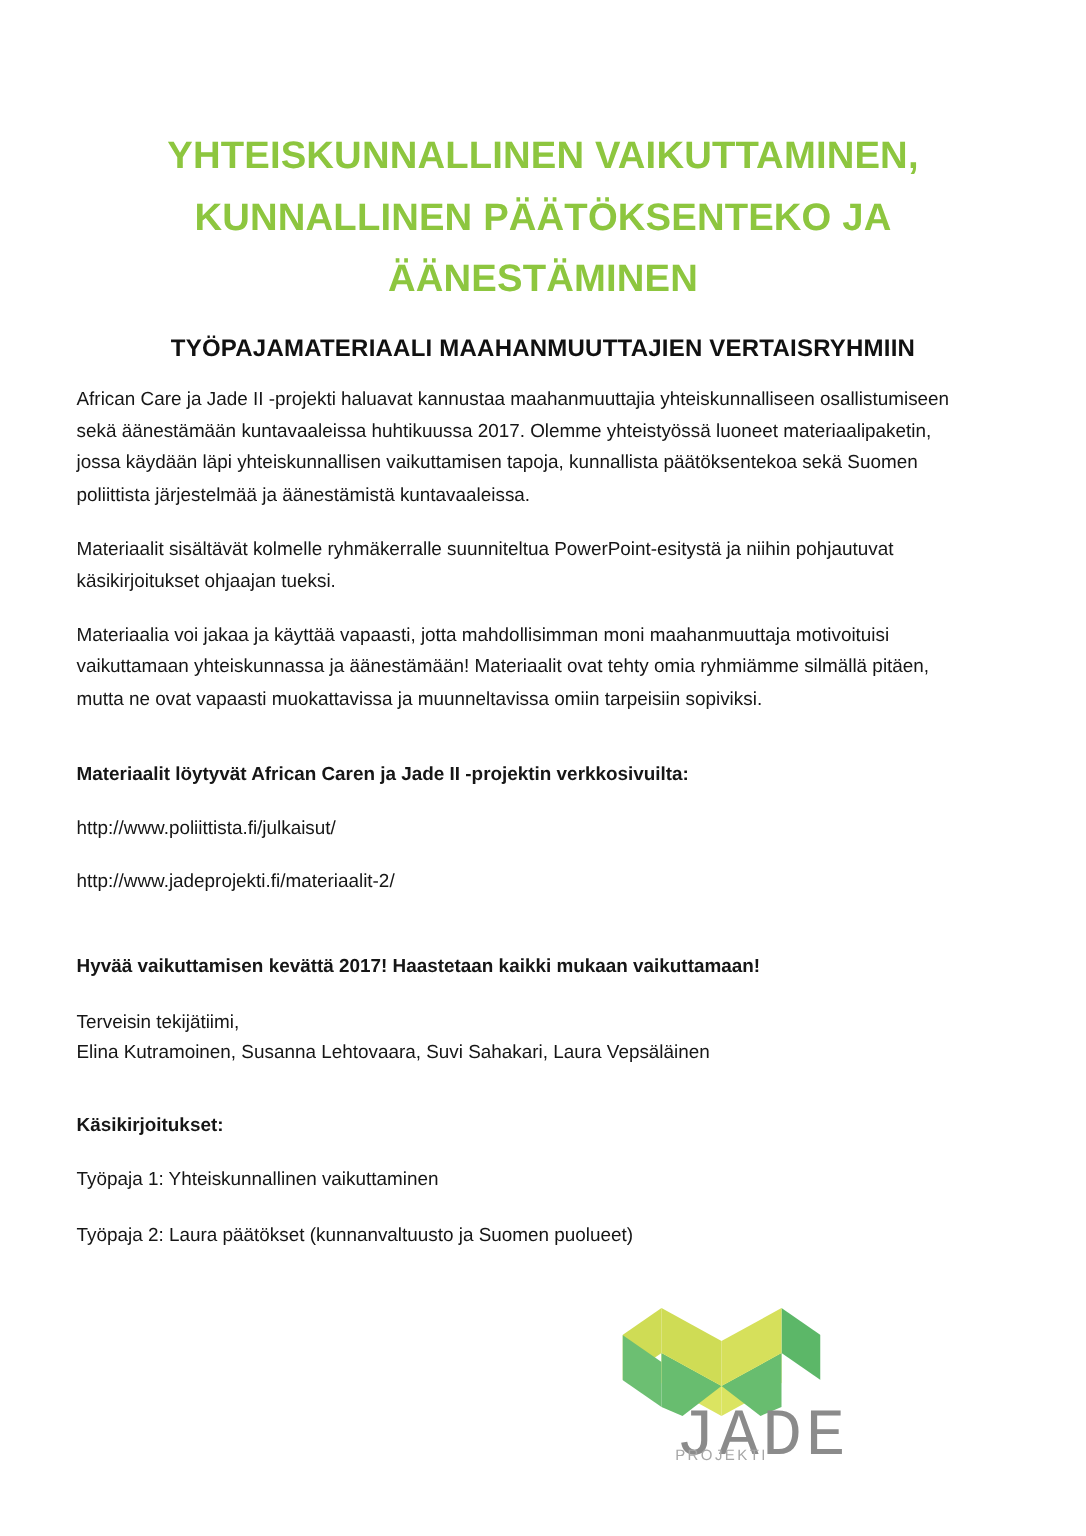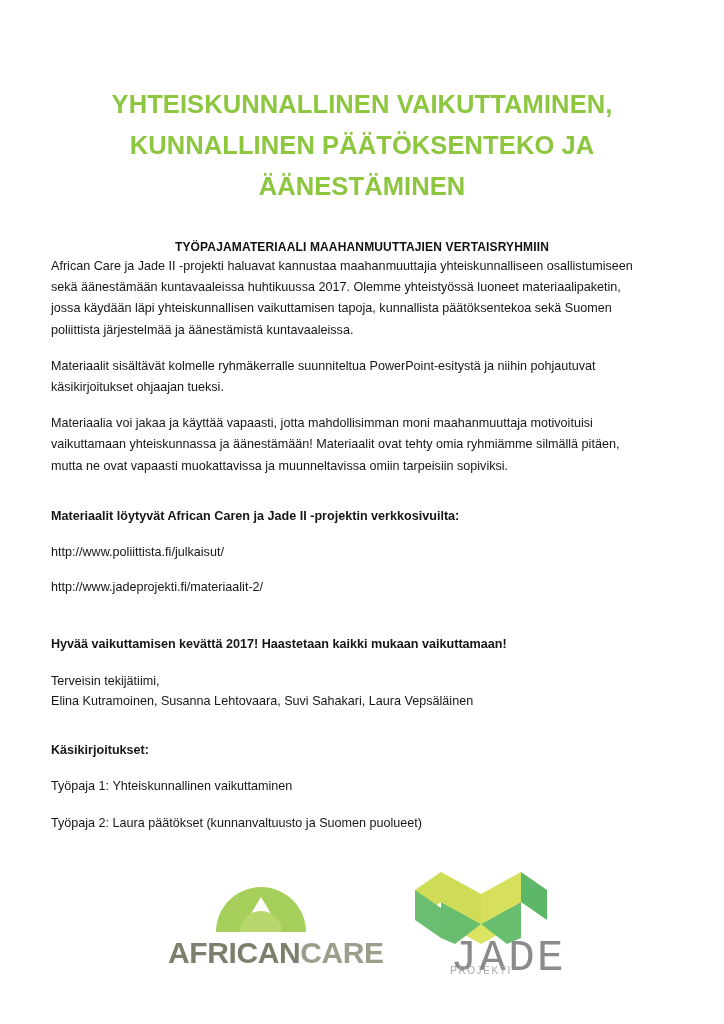--- a/index.html
+++ b/index.html
@@ -42,24 +42,23 @@
   }
 
   
   .doc-subtitle {
     position: absolute;
     left: 62px;
     top: 224px;
     width: 600px;
     text-align: center;
     font-weight: bold;
-    font-size: 12px;
+    font-size: 16px;
     color: #111111;
     letter-spacing: 0.15px;
-    margin-top: 16px;
   }
 
   
   .body-block {
     position: absolute;
     left: 51px;
     top: 256px;
     width: 590px;
   }
   .para {
@@ -214,33 +213,20 @@
     <div class="spacer-sm"></div>
 
     <p class="para bold">Käsikirjoitukset:</p>
 
     <p class="ws-line">Työpaja 1: Yhteiskunnallinen vaikuttaminen</p>
     <p class="ws-line">Työpaja 2: Laura päätökset (kunnanvaltuusto ja Suomen puolueet)</p>
   </div>
 
   <div class="logos">
 
-    <div class="ac-logo">
-      <div class="ac-mark">
-        <svg viewBox="0 0 90 46" width="90" height="46" xmlns="http://www.w3.org/2000/svg">
-
-          <path d="M0,46 A45,45 0 0 1 90,46 L66,46 L45,11 L24,46 Z" fill="#a6ce5a"></path>
-
-          <path d="M24,46 A21,21 0 0 1 66,46 Z" fill="#b7d66b"></path>
-        </svg>
-      </div>
-      <div class="ac-word">
-        <span class="ac-a">AFRICAN</span><span class="ac-c">CARE</span>
-      </div>
-    </div>
 
     <div class="jade-logo">
       <div class="jade-mark">
         <svg viewBox="0 0 132 72" width="132" height="72" xmlns="http://www.w3.org/2000/svg">
 
           <polygon points="0,18 26,0 26,30 0,48" fill="#cfdc55"></polygon>
 
           <polygon points="0,18 0,48 26,66 26,36" fill="#6cbf72"></polygon>
 
           <polygon points="26,30 66,52 66,72 26,50" fill="#dbe461"></polygon>

